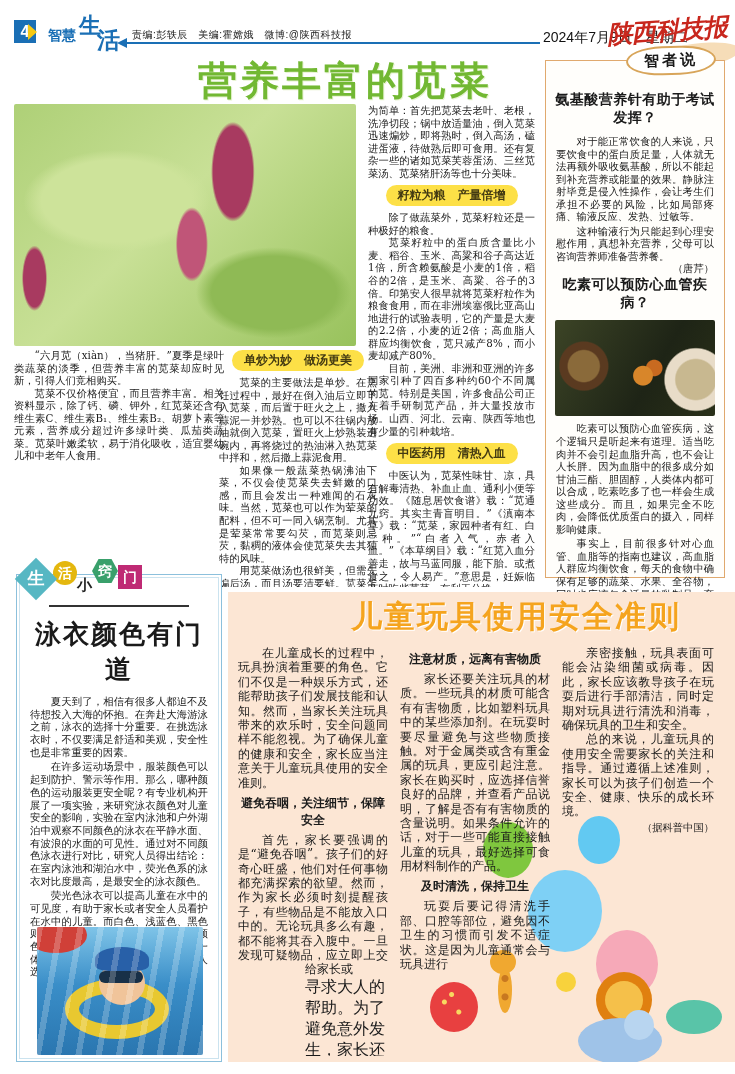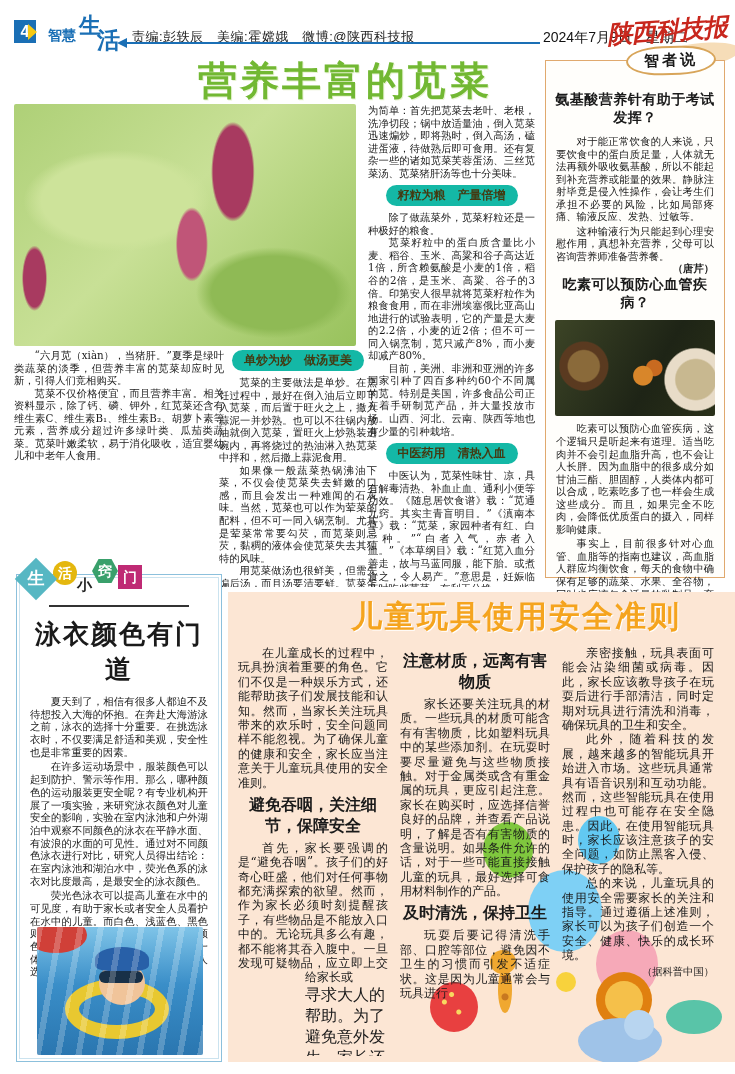--- a/index.html
+++ b/index.html
@@ -6,21 +6,21 @@
   .page{position:relative;width:735px;height:1074px;margin:0 auto;background:#fff;overflow:hidden;
         font-family:"DejaVu Serif","Liberation Serif",serif;color:#1a1a1a}
   
   .pgnum{position:absolute;left:14px;top:20px;width:22px;height:23px;background:#1a6fb5;color:#fff;
          font-family:"Liberation Sans",sans-serif;font-weight:bold;font-size:16px;text-align:center;line-height:23px}
   .pgnum::after{content:"";position:absolute;right:-9px;top:4px;border:8px solid transparent;border-left:9px solid #f6c913}
   .sec-small{position:absolute;left:48px;top:27px;color:#1a6fb5;font-weight:bold;font-size:14px;font-family:"Liberation Sans",sans-serif}
   .sec-big{position:absolute;color:#1a6fb5;font-weight:900;font-family:"Liberation Sans",sans-serif}
   .s1{left:79px;top:11px;font-size:22px}
   .s2{left:97px;top:25px;font-size:23px}
-  .editors{position:absolute;left:132px;top:28px;font-size:13px;color:#222;font-family:"Liberation Sans",sans-serif;letter-spacing:.5px}
+  .editors{position:absolute;left:132px;top:28px;font-size:10px;color:#222;font-family:"Liberation Sans",sans-serif;letter-spacing:.5px}
   .rule{position:absolute;left:122px;top:42px;width:418px;height:2px;background:#1a6fb5}
   .rule::before{content:"";position:absolute;left:-10px;top:-4px;border:5px solid transparent;border-right:10px solid #1a6fb5}
   .date{position:absolute;left:543px;top:29px;font-size:14px;color:#111;font-family:"Liberation Sans",sans-serif;white-space:nowrap}
   .masthead-decor{position:absolute;left:648px;top:44px;width:92px;height:24px;background:#f2cf9a;border-radius:50%;transform:rotate(-8deg);opacity:.7}
   .masthead{position:absolute;left:607px;top:14px;width:126px;font-size:25px;font-weight:bold;font-style:italic;
             color:#c8271d;transform:rotate(-4deg);letter-spacing:-1px;white-space:nowrap}
   
   .headline{position:absolute;left:135px;top:54px;width:420px;margin:0;text-align:center;font-size:39px;font-weight:900;
             color:#72b833;letter-spacing:3px;font-family:"Liberation Sans",sans-serif;text-shadow:1px 1px 0 #e7f3d2}
   
@@ -49,24 +49,24 @@
   .swim .face{position:absolute;left:62px;top:34px;width:46px;height:44px;background:#f0c49a;border-radius:50%}
   .swim .cap{position:absolute;left:58px;top:20px;width:54px;height:24px;background:#2860a8;border-radius:50% 50% 25% 25%}
   .swim .goggles{position:absolute;left:62px;top:44px;width:44px;height:12px;background:#183048;border-radius:6px}
   
   .col{position:absolute;overflow:hidden}
   .col1{left:14px;top:349px;width:210px;height:238px}
   .col2{left:219px;top:344px;width:158px;height:243px}
   .col3{left:368px;top:104px;width:167px;height:483px}
   .jp{margin:0;font-size:10.3px;line-height:1.22;text-align:justify;text-indent:2em}
   .noindent{text-indent:0}
-  .pill{display:block;width:fit-content;margin:6px auto 5px;padding:2px 12px;background:#14b8a6;border-radius:12px;
+  .pill{display:block;width:fit-content;margin:6px auto 5px;padding:2px 12px;background:#fde047;border-radius:12px;
         font-weight:bold;font-size:12px;color:#433a12;font-family:"Liberation Sans",sans-serif;white-space:nowrap}
   .byline{margin:2px 0 0;font-size:10.3px;text-align:right}
-  .byline-inline{float:right;font-size:10.3px;font-weight:bold}
+  .byline-inline{float:right;font-size:10.3px;font-weight:normal}
   
   .wisebox{position:absolute;left:545px;top:60px;width:180px;height:518px;border:1px solid #e0a96e;background:#fffefb;box-sizing:border-box}
   .badge{position:absolute;top:-15px;right:8px;background:#fff;border:2px solid #d8a55a;border-radius:50% / 62%;
          padding:3px 16px;font-weight:bold;font-size:15px;letter-spacing:3px;transform:rotate(-2deg);white-space:nowrap}
   .wtitle{margin:30px 8px 8px;font-size:14px;font-weight:900;text-align:center;font-family:"Liberation Sans",sans-serif;letter-spacing:.5px}
   .wtitle.second{margin-top:14px}
   .wisebox .jp{margin:0 10px 2px}
   
   .swimbox{position:absolute;left:16px;top:574px;width:206px;height:488px;border:1px solid #8cc0dc;box-sizing:border-box;background:#fff;
            outline:1px solid rgba(140,192,220,.45);outline-offset:-4px}
@@ -82,21 +82,21 @@
   .tag::after{content:"";position:absolute;left:28px;bottom:-2px;width:140px;height:2px;background:#333}
   .stitle{margin:42px 6px 8px;font-size:26px;font-weight:900;text-align:center;letter-spacing:2px;font-family:"Liberation Sans",sans-serif}
   .swimbox .jp{margin:0 13px 2px;font-size:10.4px}
   
   .toys{position:absolute;left:228px;top:592px;width:576px;height:470px;background:#fce6d4;overflow:hidden}
   .ttitle{margin:4px 0 6px;text-align:center;font-size:31px;font-weight:900;color:#f5a41e;letter-spacing:2px;
           font-family:"Liberation Sans",sans-serif;text-shadow:1px 1px 0 #fff}
   .tcol{position:absolute;top:54px;width:150px;height:410px;overflow:hidden;z-index:2}
   .tc1{left:10px}.tc2{left:172px}.tc3{left:334px;width:152px}
   .tcol .jp{font-size:12px;line-height:1.2}
-  .thead{margin:5px 0 4px;font-size:16px;font-weight:bold;text-align:center;font-family:"Liberation Sans",sans-serif}
+  .thead{margin:5px 0 4px;font-size:12px;font-weight:bold;text-align:center;font-family:"Liberation Sans",sans-serif}
   
   .bear{display:block;float:left;width:62px;height:80px;margin:3px 5px 0 0;position:relative}
   
   .cartoon{position:absolute;left:200px;top:230px;width:295px;height:240px;z-index:1}
   .cartoon div{position:absolute;border-radius:50%}
   .bal-green{left:55px;top:0;width:50px;height:56px;background:#7fc73e}
   .bal-blue-sm{left:150px;top:-6px;width:42px;height:48px;background:#62c9f2}
   .bal-blue{left:100px;top:48px;width:74px;height:82px;background:#7ed0f5}
   .bal-pink{left:168px;top:108px;width:62px;height:68px;background:#f6a9b8}
   .strawberry{left:2px;top:160px;width:48px;height:50px;background:#e84040;
@@ -138,21 +138,21 @@
     <div class="pill">单炒为妙　做汤更美</div>
     <p class="jp">苋菜的主要做法是单炒。在烹饪过程中，最好在倒入油后立即下入苋菜，而后置于旺火之上，撒入蒜泥一并炒熟。也可以不往锅内放油就倒入苋菜，置旺火上炒熟装进碗内，再将烧过的热油淋入热苋菜中拌和，然后撒上蒜泥食用。</p>
     <p class="jp">如果像一般蔬菜热锅沸油下菜，不仅会使苋菜失去鲜嫩的口感，而且会发出一种难闻的石灰味。当然，苋菜也可以作为荤菜的配料，但不可一同入锅烹制。尤其是荤菜常常要勾芡，而苋菜则忌芡，黏稠的液体会使苋菜失去其独特的风味。</p>
     <p class="jp">用苋菜做汤也很鲜美，但需先煸后汤，而且汤要清要鲜。苋菜蛋汤的做法较</p>
   </section>
 
   <section class="col col3">
     <p class="jp noindent">为简单：首先把苋菜去老叶、老根，洗净切段；锅中放适量油，倒入苋菜迅速煸炒，即将熟时，倒入高汤，磕进蛋液，待做熟后即可食用。还有复杂一些的诸如苋菜芙蓉蛋汤、三丝苋菜汤、苋菜猪肝汤等也十分美味。</p>
     <div class="pill">籽粒为粮　产量倍增</div>
     <p class="jp">除了做蔬菜外，苋菜籽粒还是一种极好的粮食。</p>
-    <p class="jp">苋菜籽粒中的蛋白质含量比小麦、稻谷、玉米、高粱和谷子高达近1倍，所含赖氨酸是小麦的1倍，稻谷的2倍，是玉米、高粱、谷子的3倍。印第安人很早就将苋菜籽粒作为粮食食用，而在非洲埃塞俄比亚高山地进行的试验表明，它的产量是大麦的2.2倍，小麦的近2倍；但不可一同入锅烹制，苋只减产8%，而小麦却减产80%。</p>
+    <p class="jp">苋菜籽粒中的蛋白质含量比小麦、稻谷、玉米、高粱和谷子高达近1倍，所含赖氨酸是小麦的1倍，稻谷的2倍，是玉米、高粱、谷子的3倍。印第安人很早就将苋菜籽粒作为粮食食用，而在非洲埃塞俄比亚高山地进行的试验表明，它的产量是大麦的2.2倍，小麦的近2倍；高血脂人群应均衡饮食，苋只减产8%，而小麦却减产80%。</p>
     <p class="jp">目前，美洲、非洲和亚洲的许多国家引种了四百多种约60个不同属的苋。特别是美国，许多食品公司正在着手研制苋产品，并大量投放市场。山西、河北、云南、陕西等地也有少量的引种栽培。</p>
     <div class="pill">中医药用　清热入血</div>
     <p class="jp">中医认为，苋菜性味甘、凉，具有解毒清热、补血止血、通利小便等功效。《随息居饮食谱》载：“苋通九窍。其实主青盲明目。”《滇南本草》载：“苋菜，家园种者有红、白二种。”“白者入气，赤者入血。”《本草纲目》载：“红苋入血分善走，故与马蓝同服，能下胎。或煮食之，令人易产。”意思是，妊娠临产时吃些苋菜，有利于分娩。</p>
 
   </section>
 
   <aside class="wisebox">
     <div class="badge">智者说</div>
     <h2 class="wtitle">氨基酸营养针有助于考试发挥？</h2>
     <p class="jp">对于能正常饮食的人来说，只要饮食中的蛋白质足量，人体就无法再额外吸收氨基酸，所以不能起到补充营养或能量的效果。静脉注射毕竟是侵入性操作，会让考生们承担不必要的风险，比如局部疼痛、输液反应、发热、过敏等。</p>
@@ -193,21 +193,20 @@
 
     <div class="tcol tc2">
       <h3 class="thead">注意材质，远离有害物质</h3>
       <p class="jp">家长还要关注玩具的材质。一些玩具的材质可能含有有害物质，比如塑料玩具中的某些添加剂。在玩耍时要尽量避免与这些物质接触。对于金属类或含有重金属的玩具，更应引起注意。家长在购买时，应选择信誉良好的品牌，并查看产品说明，了解是否有有害物质的含量说明。如果条件允许的话，对于一些可能直接接触儿童的玩具，最好选择可食用材料制作的产品。</p>
       <h3 class="thead">及时清洗，保持卫生</h3>
       <p class="jp">玩耍后要记得清洗手部、口腔等部位，避免因不卫生的习惯而引发不适症状。这是因为儿童通常会与玩具进行</p>
     </div>
 
     <div class="tcol tc3">
       <p class="jp">亲密接触，玩具表面可能会沾染细菌或病毒。因此，家长应该教导孩子在玩耍后进行手部清洁，同时定期对玩具进行清洗和消毒，确保玩具的卫生和安全。</p>
-      <p class="jp">此外，随着科技的发展，越来越多的智能玩具开始进入市场。这些玩具通常具有语音识别和互动功能。然而，这些智能玩具在使用过程中也可能存在安全隐患。因此，在使用智能玩具时，家长应该注意孩子的安全问题，如防止黑客入侵、保护孩子的隐私等。</p>
       <p class="jp">总的来说，儿童玩具的使用安全需要家长的关注和指导。通过遵循上述准则，家长可以为孩子们创造一个安全、健康、快乐的成长环境。</p>
       <p class="byline">（据科普中国）</p>
     </div>
 
     <div class="cartoon">
       <div class="bal-green"></div>
       <div class="bal-blue-sm"></div>
       <div class="bal-blue"></div>
       <div class="bal-pink"></div>
       <div class="strawberry"></div>

